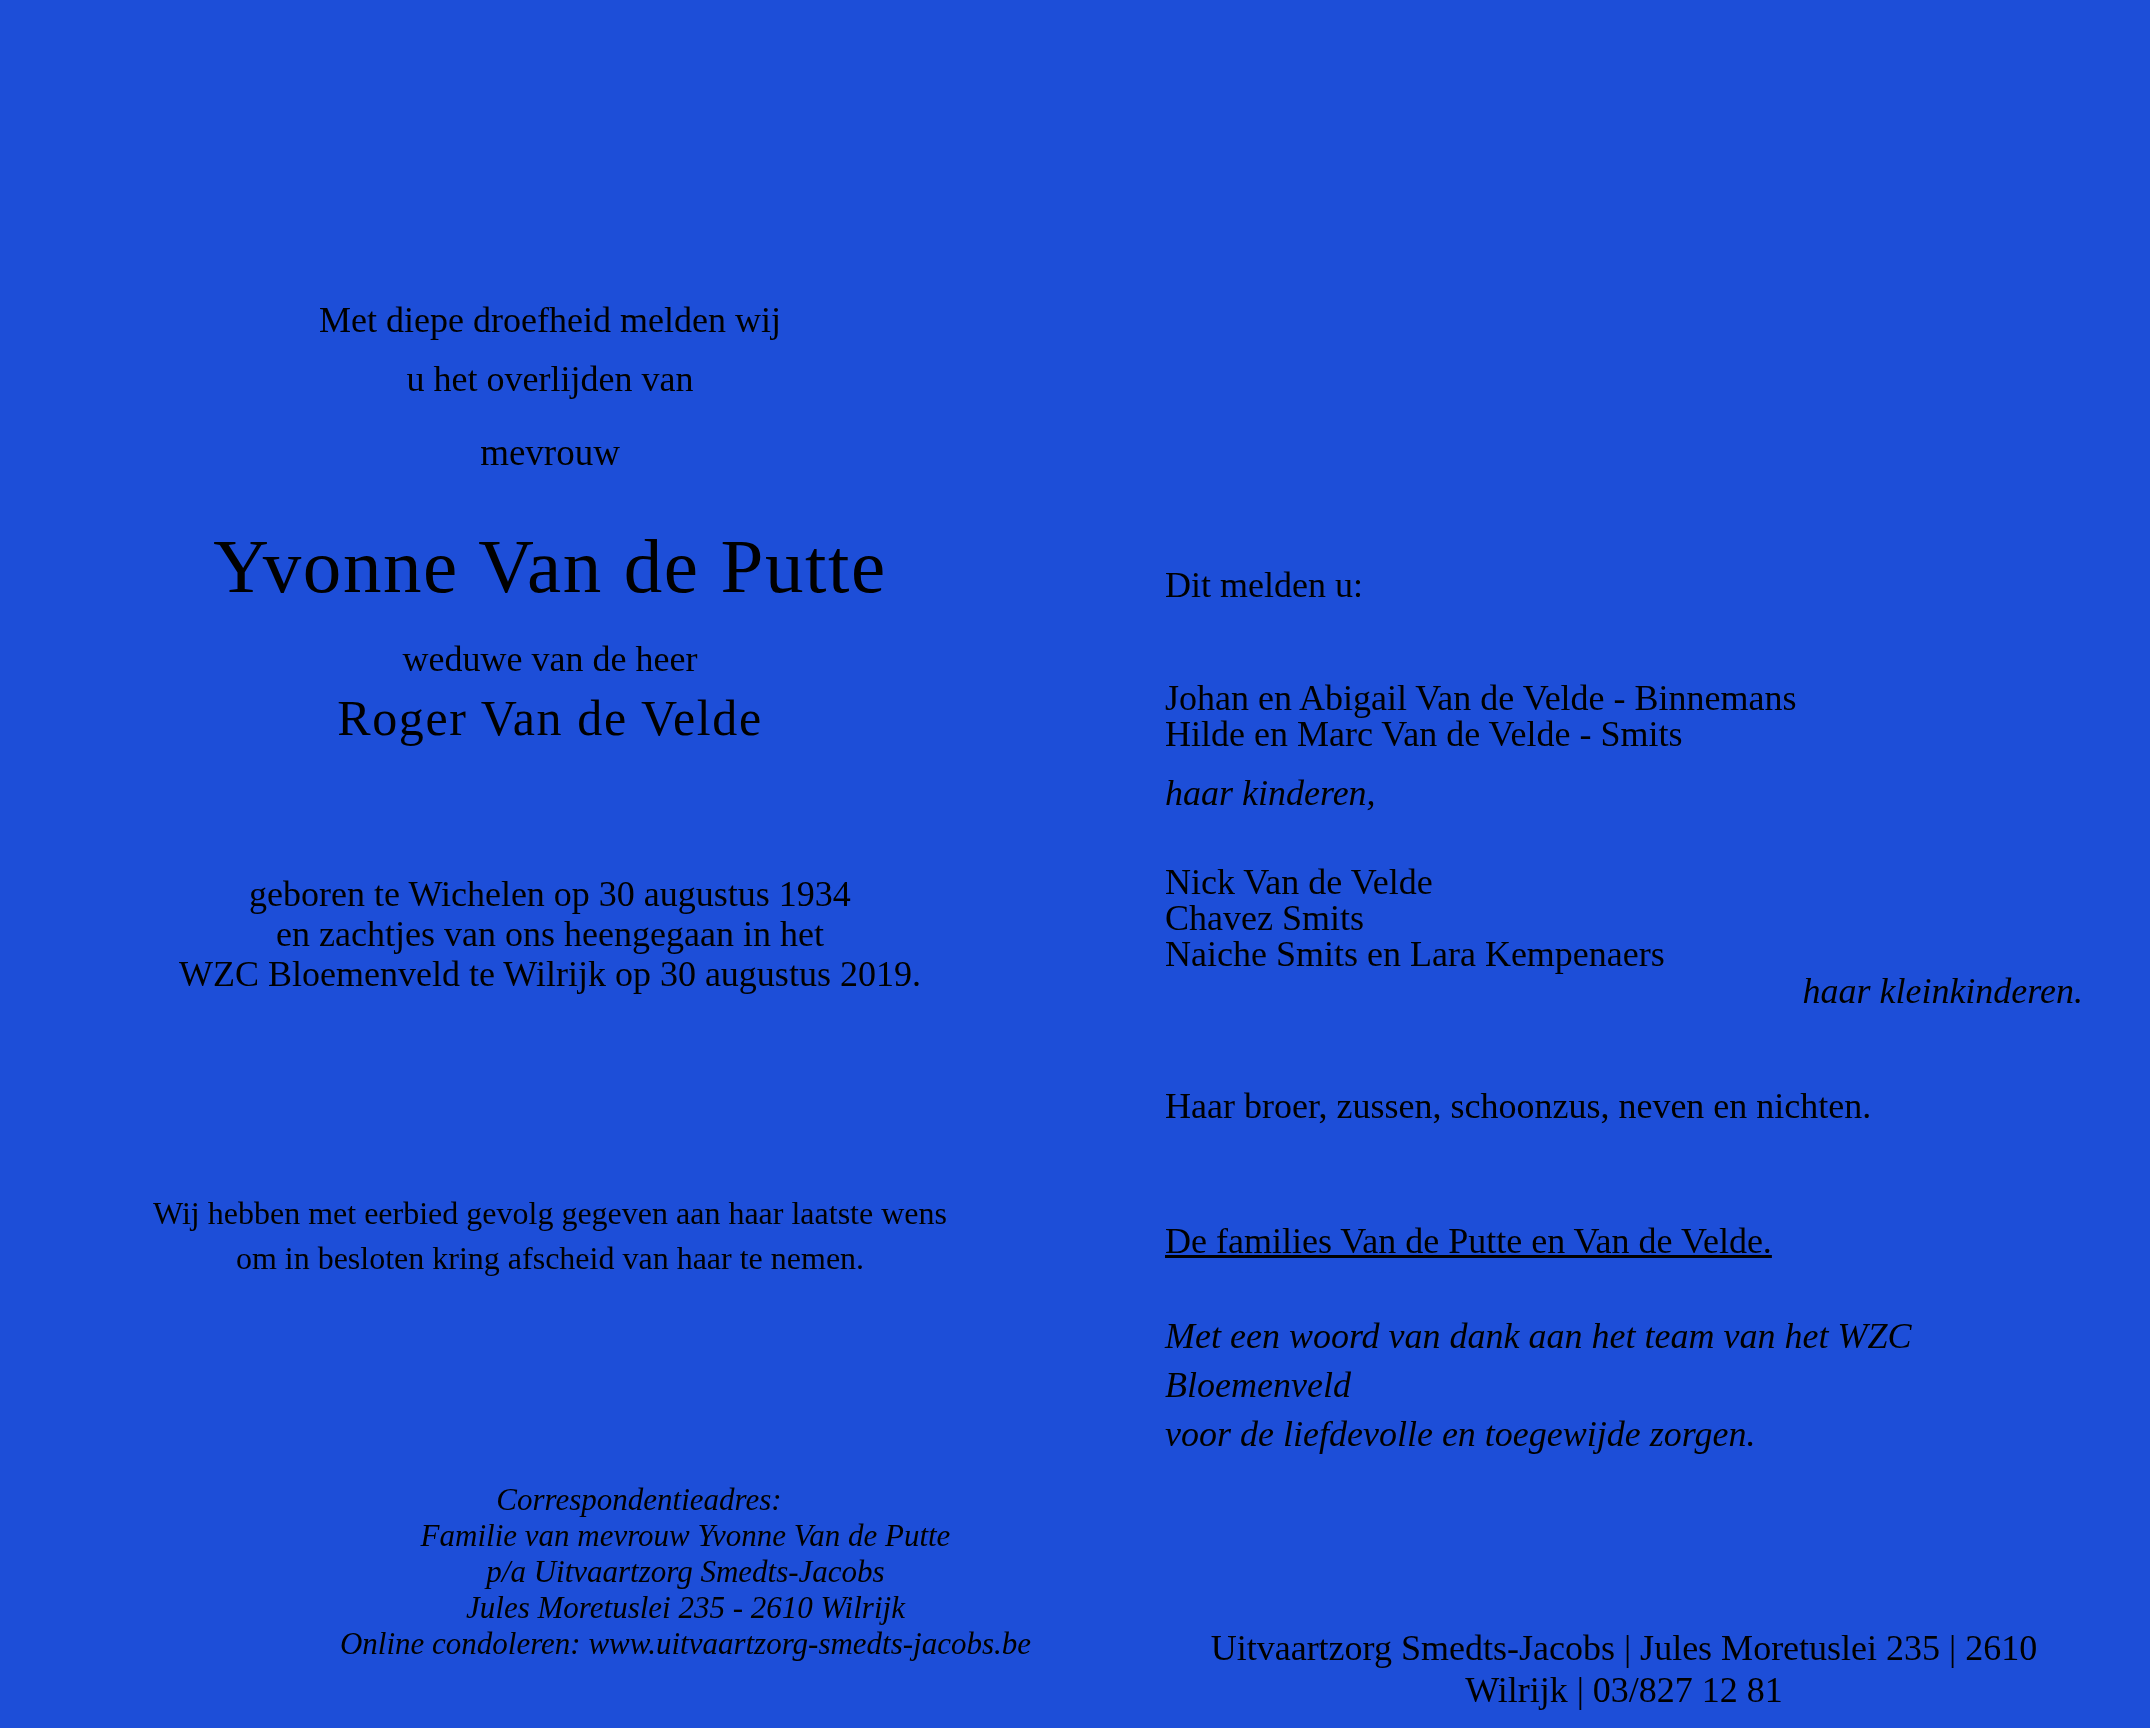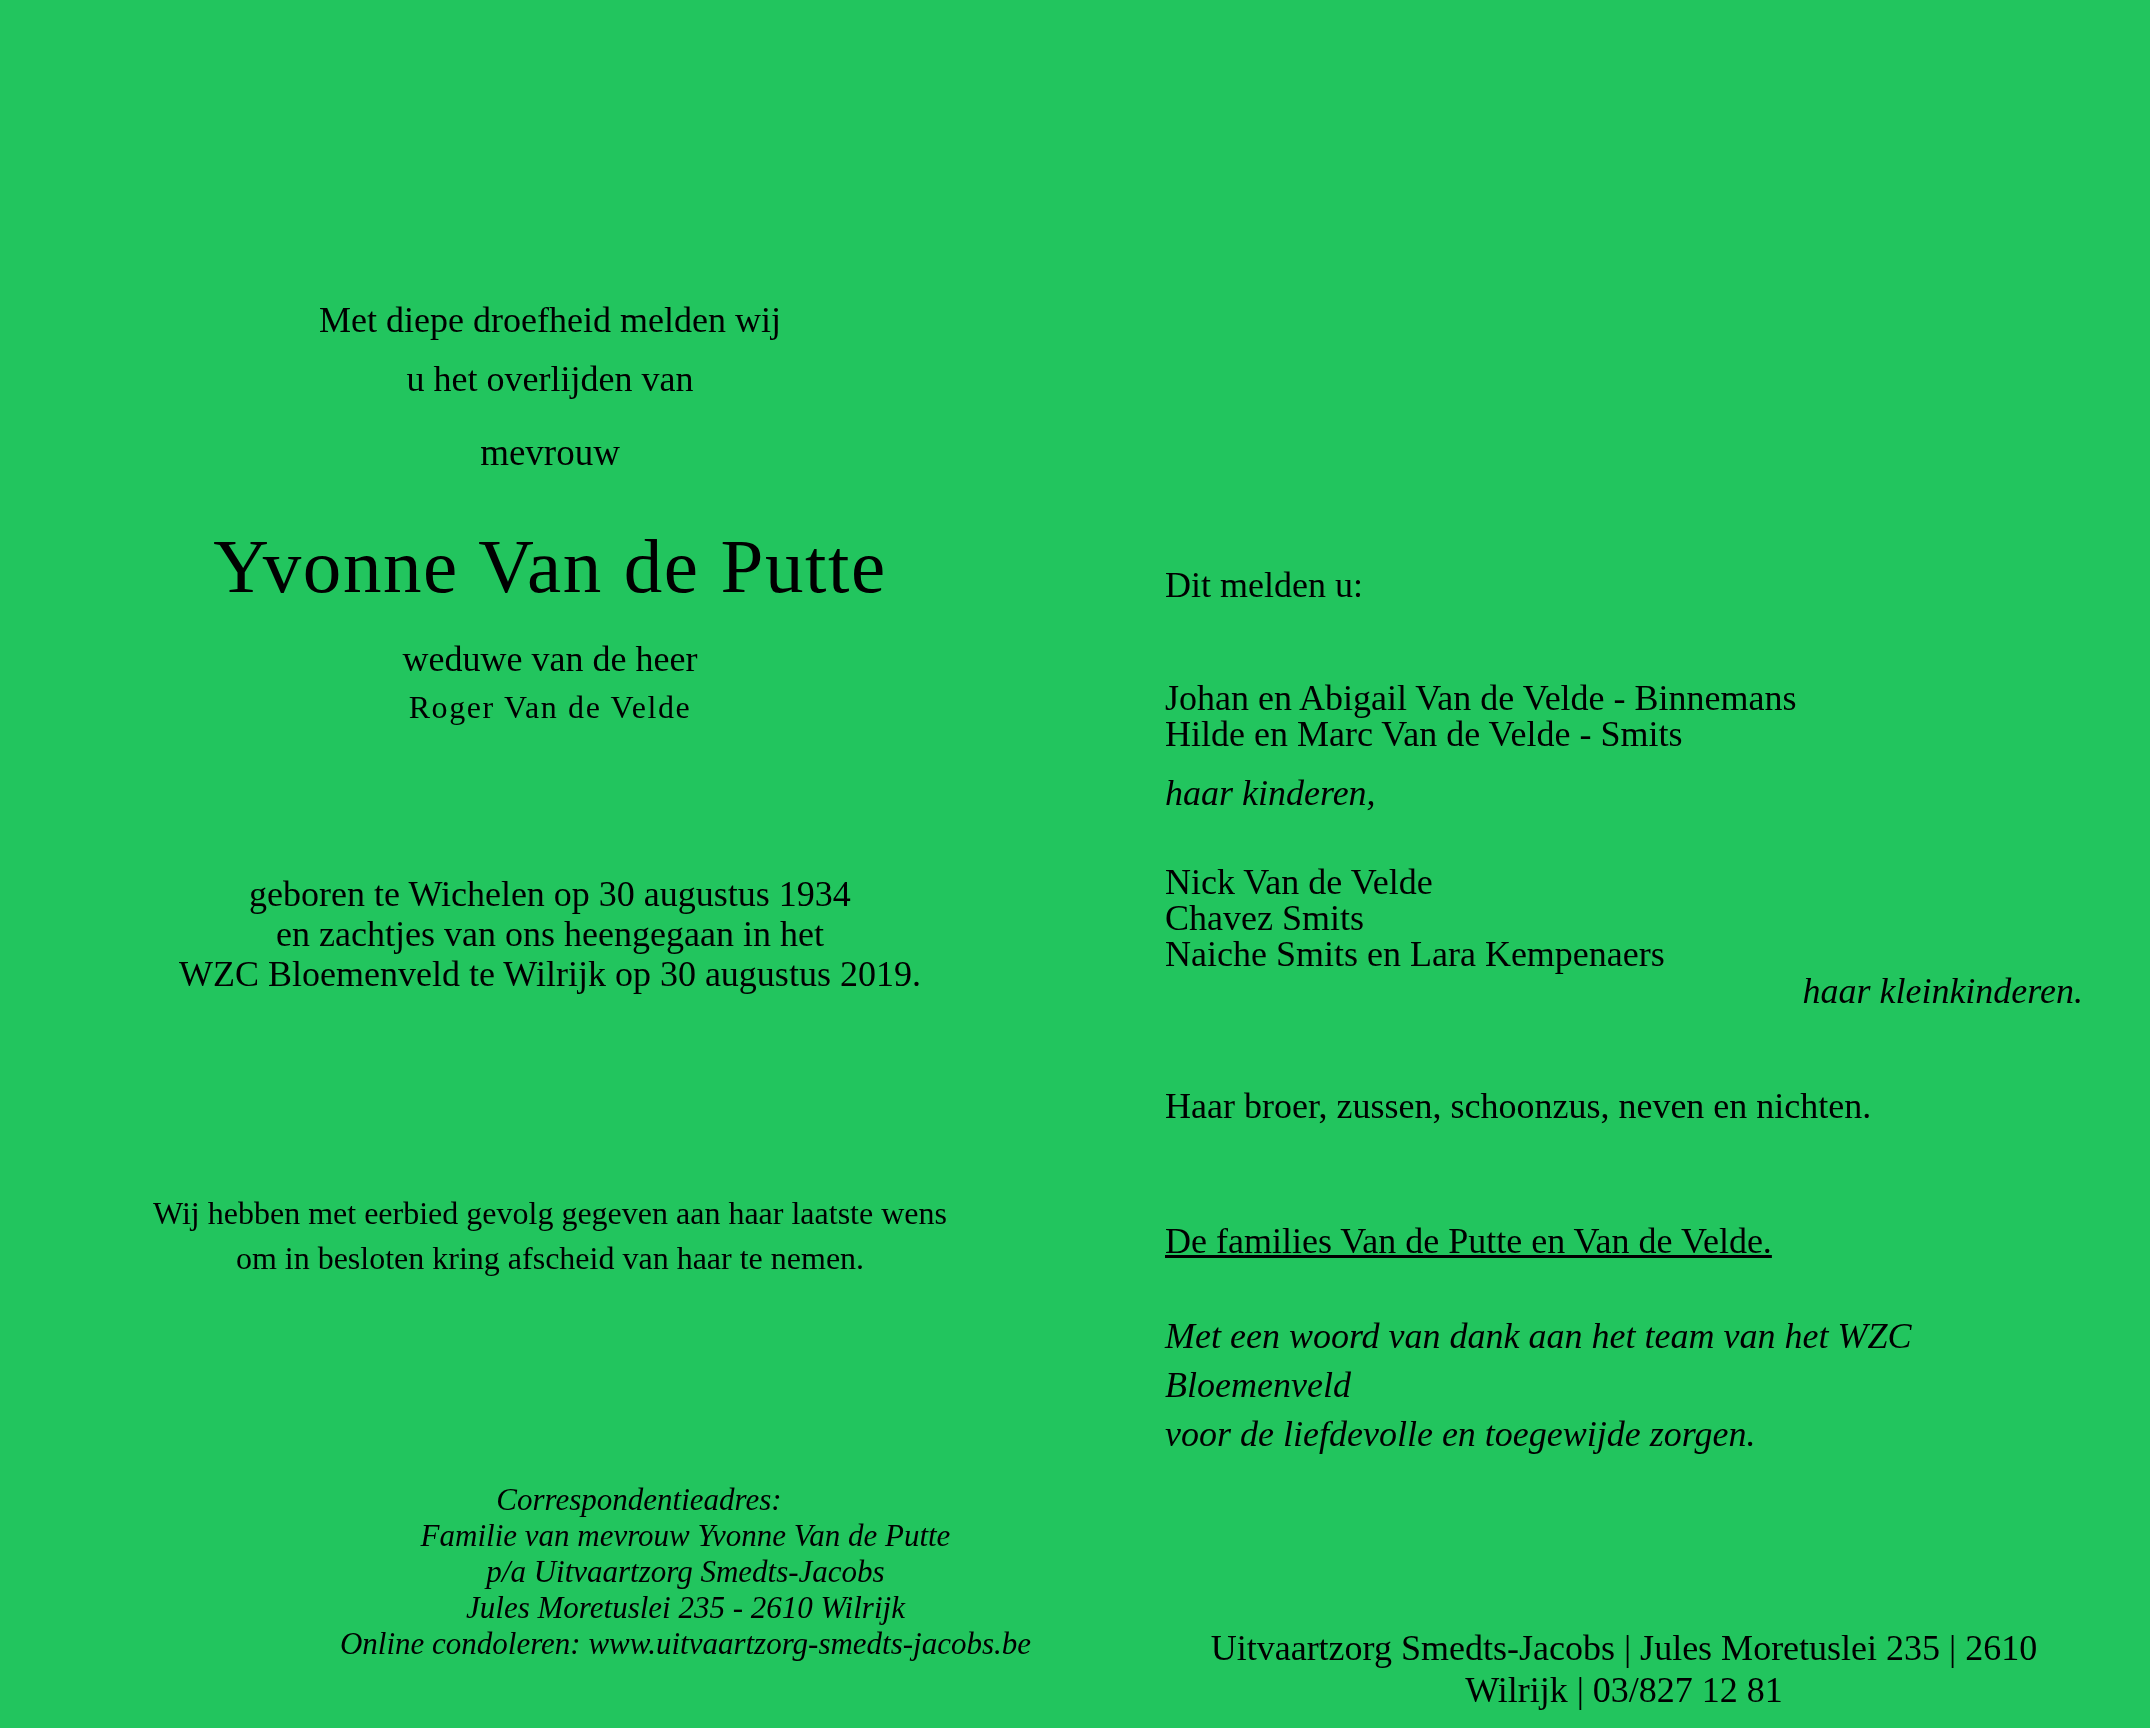--- a/index.html
+++ b/index.html
@@ -1,21 +1,21 @@
 <!DOCTYPE html>
 <html style="font-size:12.7px"><head>
 <meta charset="utf-8">
 <style>
   * { margin: 0; padding: 0; box-sizing: border-box; }
   html, body { background: #ffffff; }
   .card {
     position: relative;
     width: 2151px;
     height: 1729px;
-    background: #22c55e;
+    background: #1d4ed8;
     color: #000000;
     font-family: "Liberation Serif", "DejaVu Serif", serif;
     overflow: hidden;
   }
 
   
   .col-left {
     position: absolute;
     left: 0; top: 0;
     width: 1100px; height: 100%;
@@ -23,21 +23,21 @@
   .col-left > div, .col-left > h1 {
     position: absolute;
     width: 100%;
     text-align: center;
     font-weight: normal;
   }
   .intro        { top: 291px;  font-size: 36px; line-height: 59px; }
   .honorific    { top: 431px;  font-size: 37px; }
   .name         { top: 522px;  font-size: 77px; letter-spacing: 1.6px; }
   .widow        { top: 638px;  font-size: 36px; }
-  .spouse       { top: 689px;  font-size: 32px; letter-spacing: 1.6px; }
+  .spouse       { top: 689px;  font-size: 50px; letter-spacing: 1.6px; }
   .life         { top: 874px; font-size: 36px; line-height: 40px; }
   .farewell     { top: 1191px; font-size: 32px; line-height: 45px; }
   .correspondence {
     position: absolute;
     left: 89px; top: 1482px;
     width: 1012px;
     text-align: left;
     font-size: 31px;
     font-style: italic;
     line-height: 36px;

